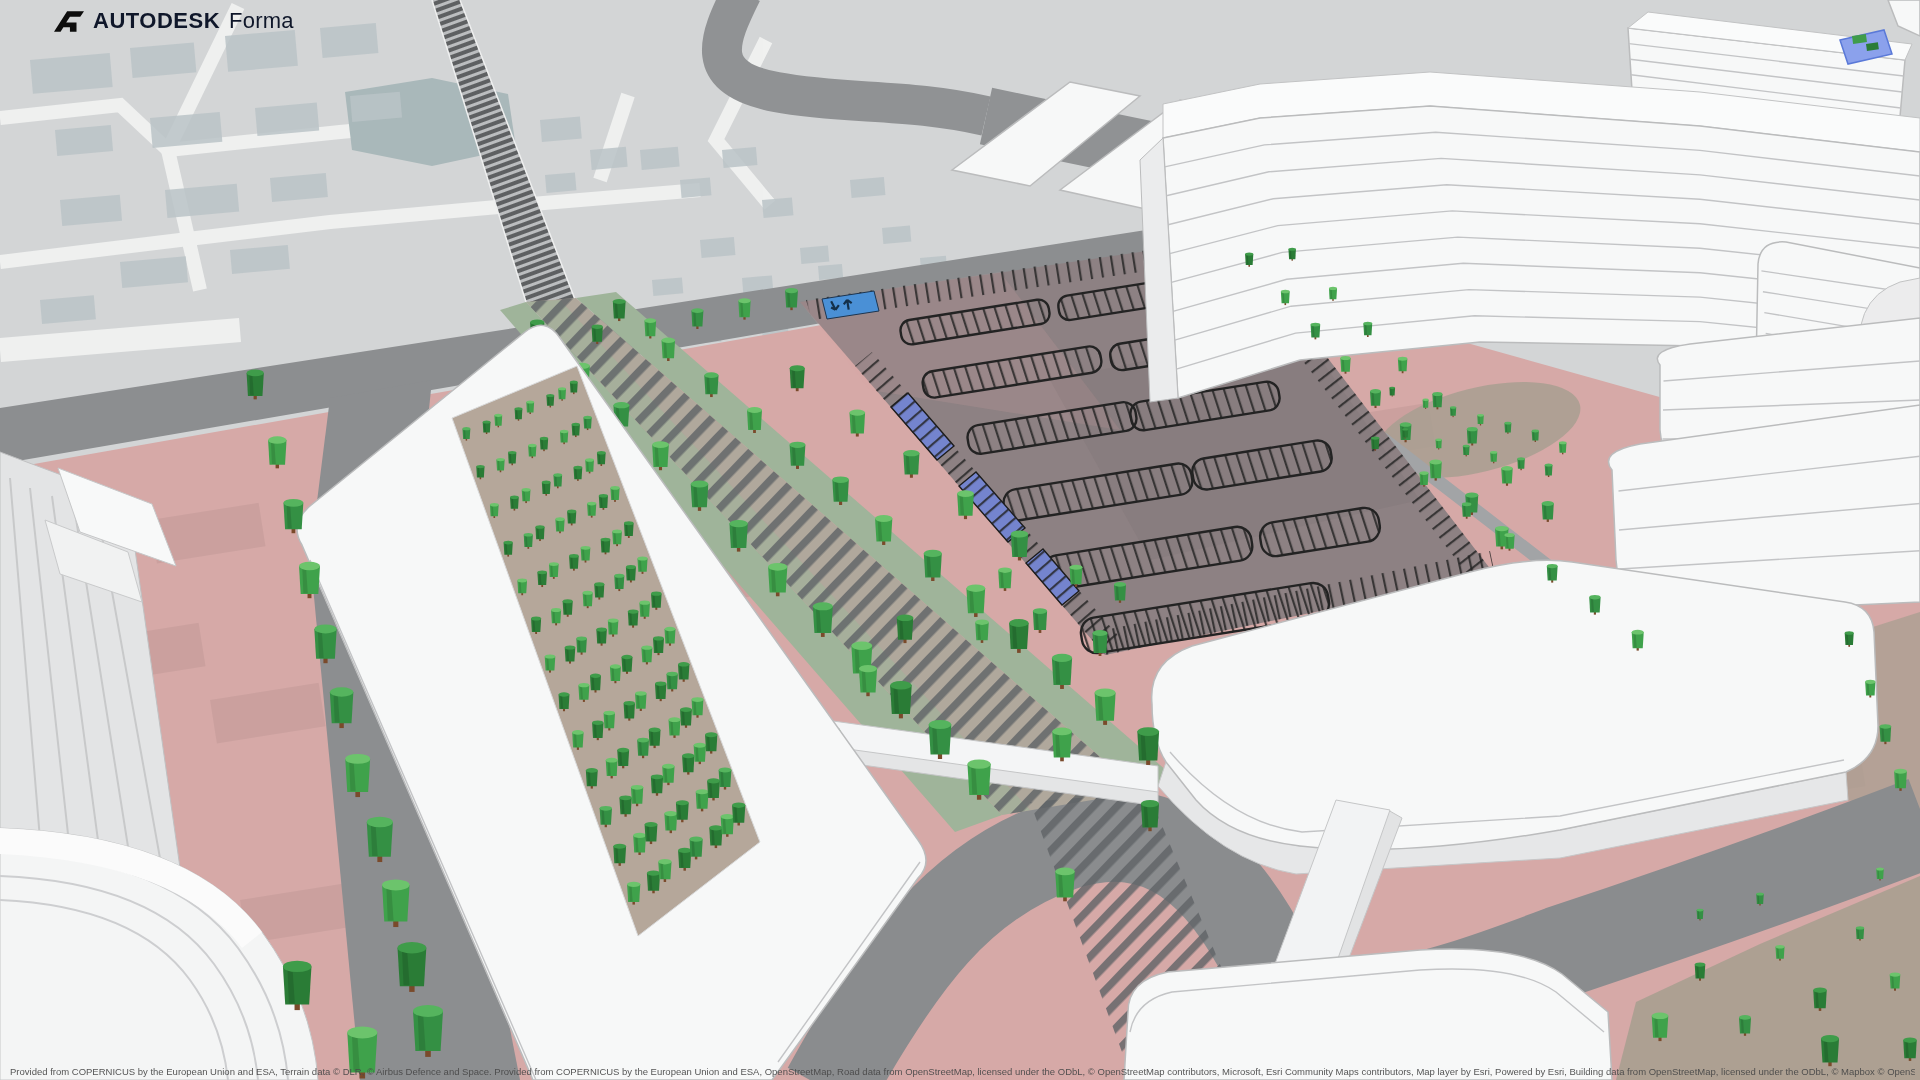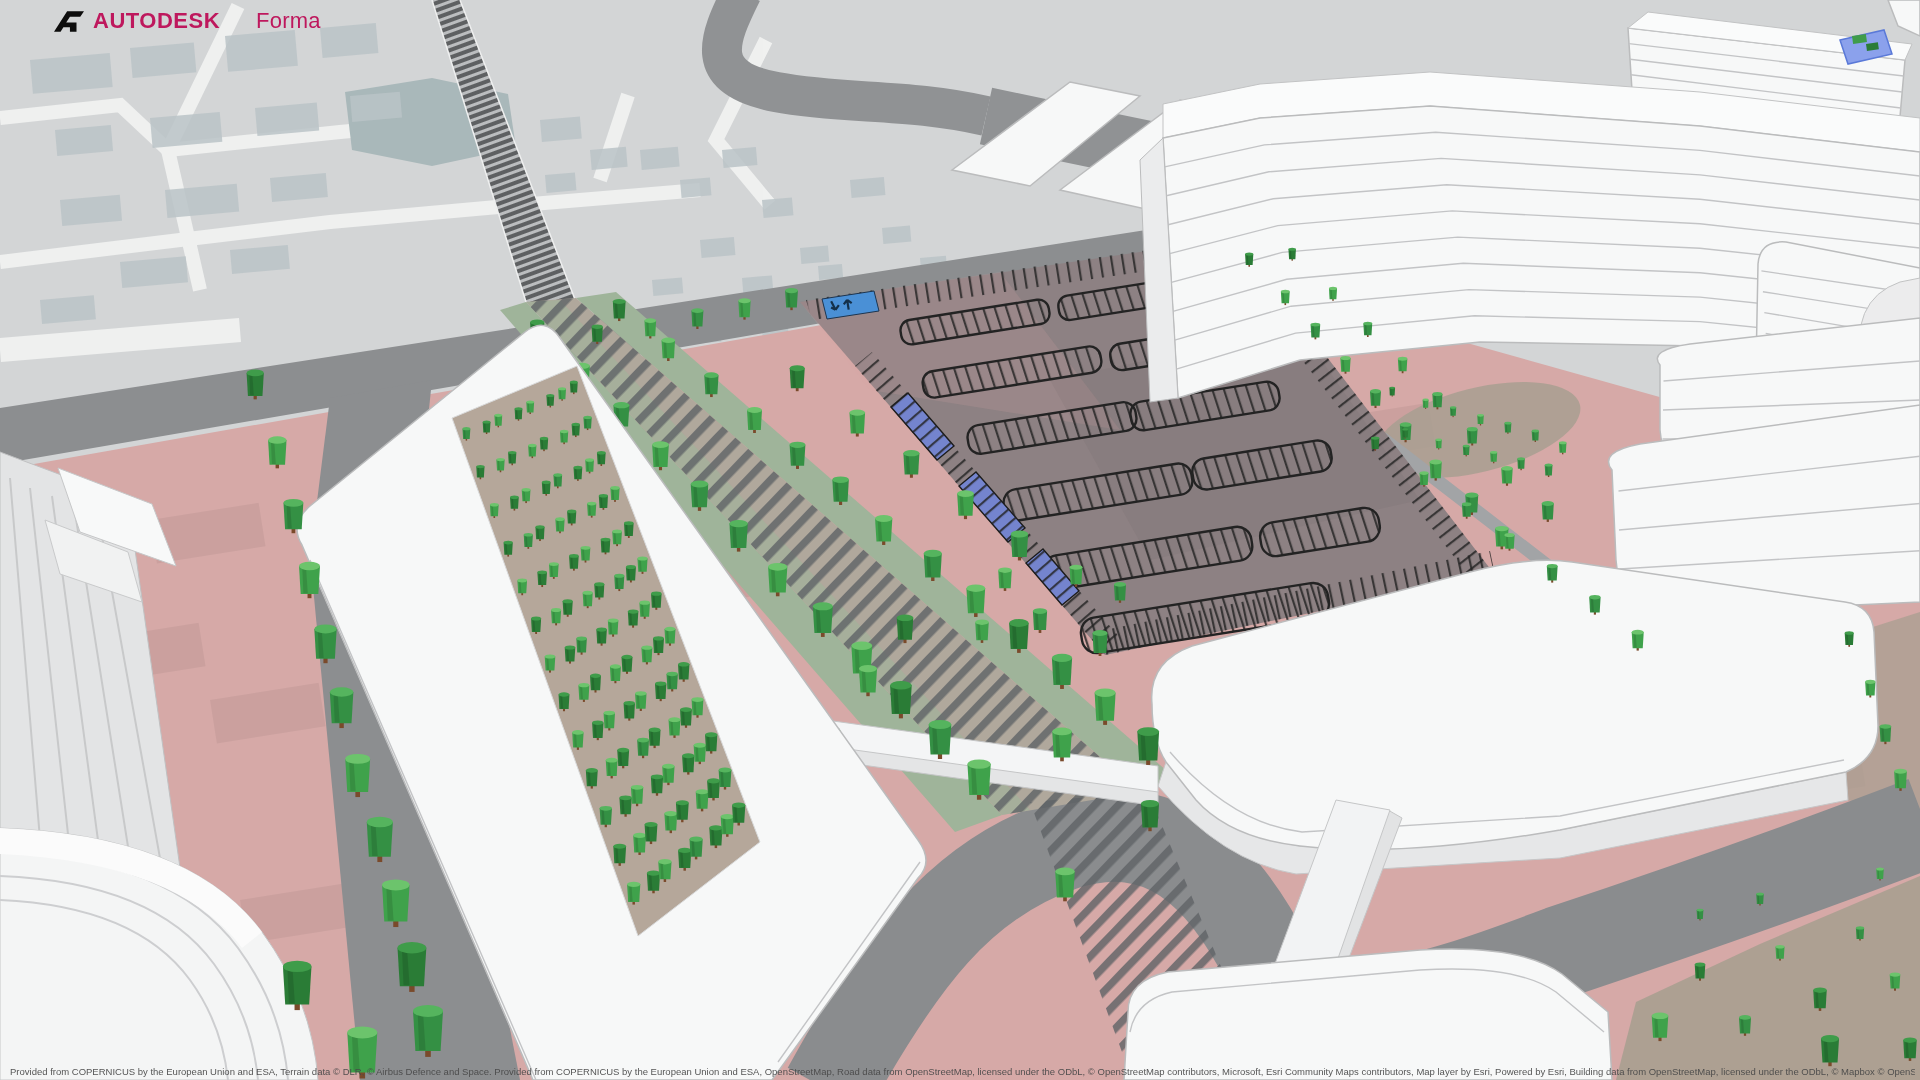--- a/index.html
+++ b/index.html
@@ -19,23 +19,23 @@
   .tan{fill:var(--c-tan);}
   .bld{fill:#f7f8f8;stroke:var(--c-building_edge);stroke-width:1.5;}
   .bldface{fill:#ebeced;stroke:var(--c-building_edge);stroke-width:1;}
   .fl{stroke:#c3c4c6;stroke-width:1.4;fill:none;}
   .tside{fill:var(--ts,#3fa24b);}
   .ttop{fill:var(--tt,#6cc46c);}
   .ttrunk{fill:#7a4a2b;}
   .t1{--ts:var(--c-tree_light_side);--tt:var(--c-tree_light_top);}
   .t2{--ts:var(--c-tree_dark_side);--tt:var(--c-tree_dark_top);}
   .t3{--ts:#349044;--tt:#55b45e;}
-  #logo{position:absolute;left:54px;top:8px;display:flex;align-items:center;gap:9px;color:#be185d;}
+  #logo{position:absolute;left:54px;top:8px;display:flex;align-items:center;gap:9px;color:#0f172a;}
   #logo .brand{font-weight:bold;font-size:22px;letter-spacing:.5px;}
-  #logo .product{font-weight:400;font-size:22px;letter-spacing:.2px;margin-left:27px;}
+  #logo .product{font-weight:400;font-size:22px;letter-spacing:.2px;}
   #attr{position:absolute;left:10px;bottom:3px;width:1905px;white-space:nowrap;overflow:hidden;
         font-size:9.5px;color:#484848;opacity:.92;}
 </style>
 </head>
 <body>
 
 <div id="stage">
 <svg id="scene" width="1920" height="1080" viewBox="0 0 1920 1080">
   <defs>
     <symbol id="tree" overflow="visible">

